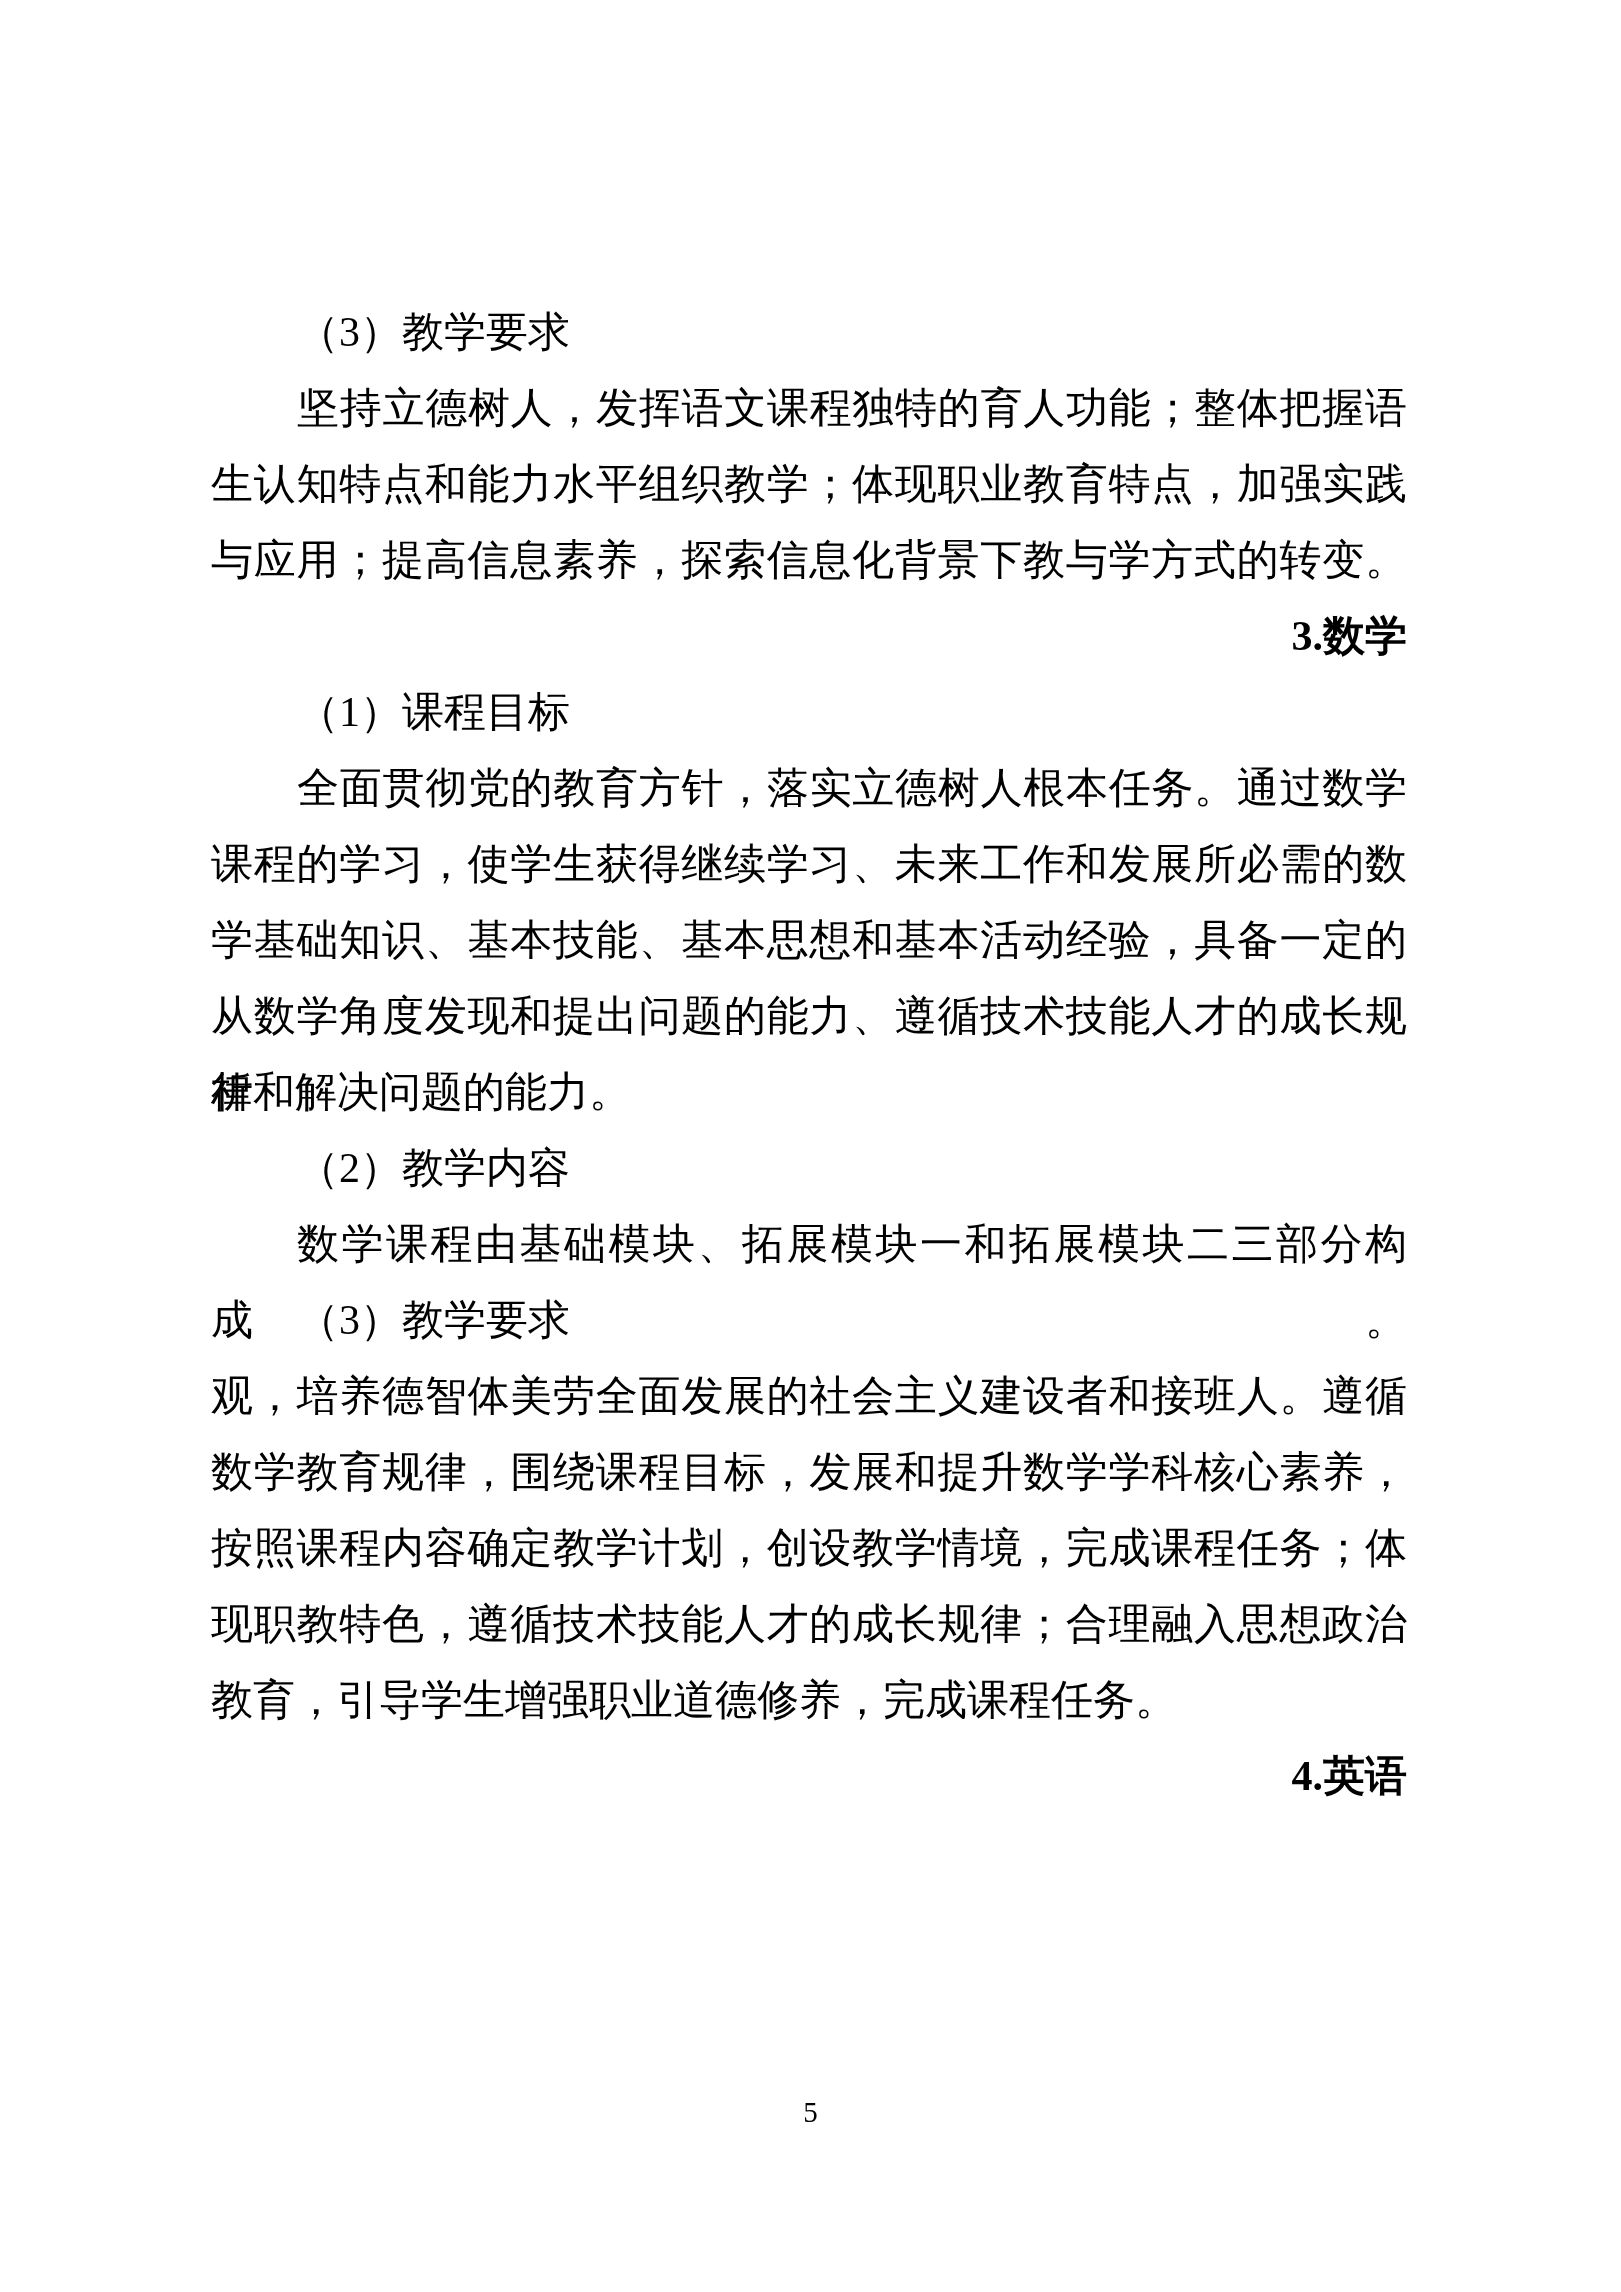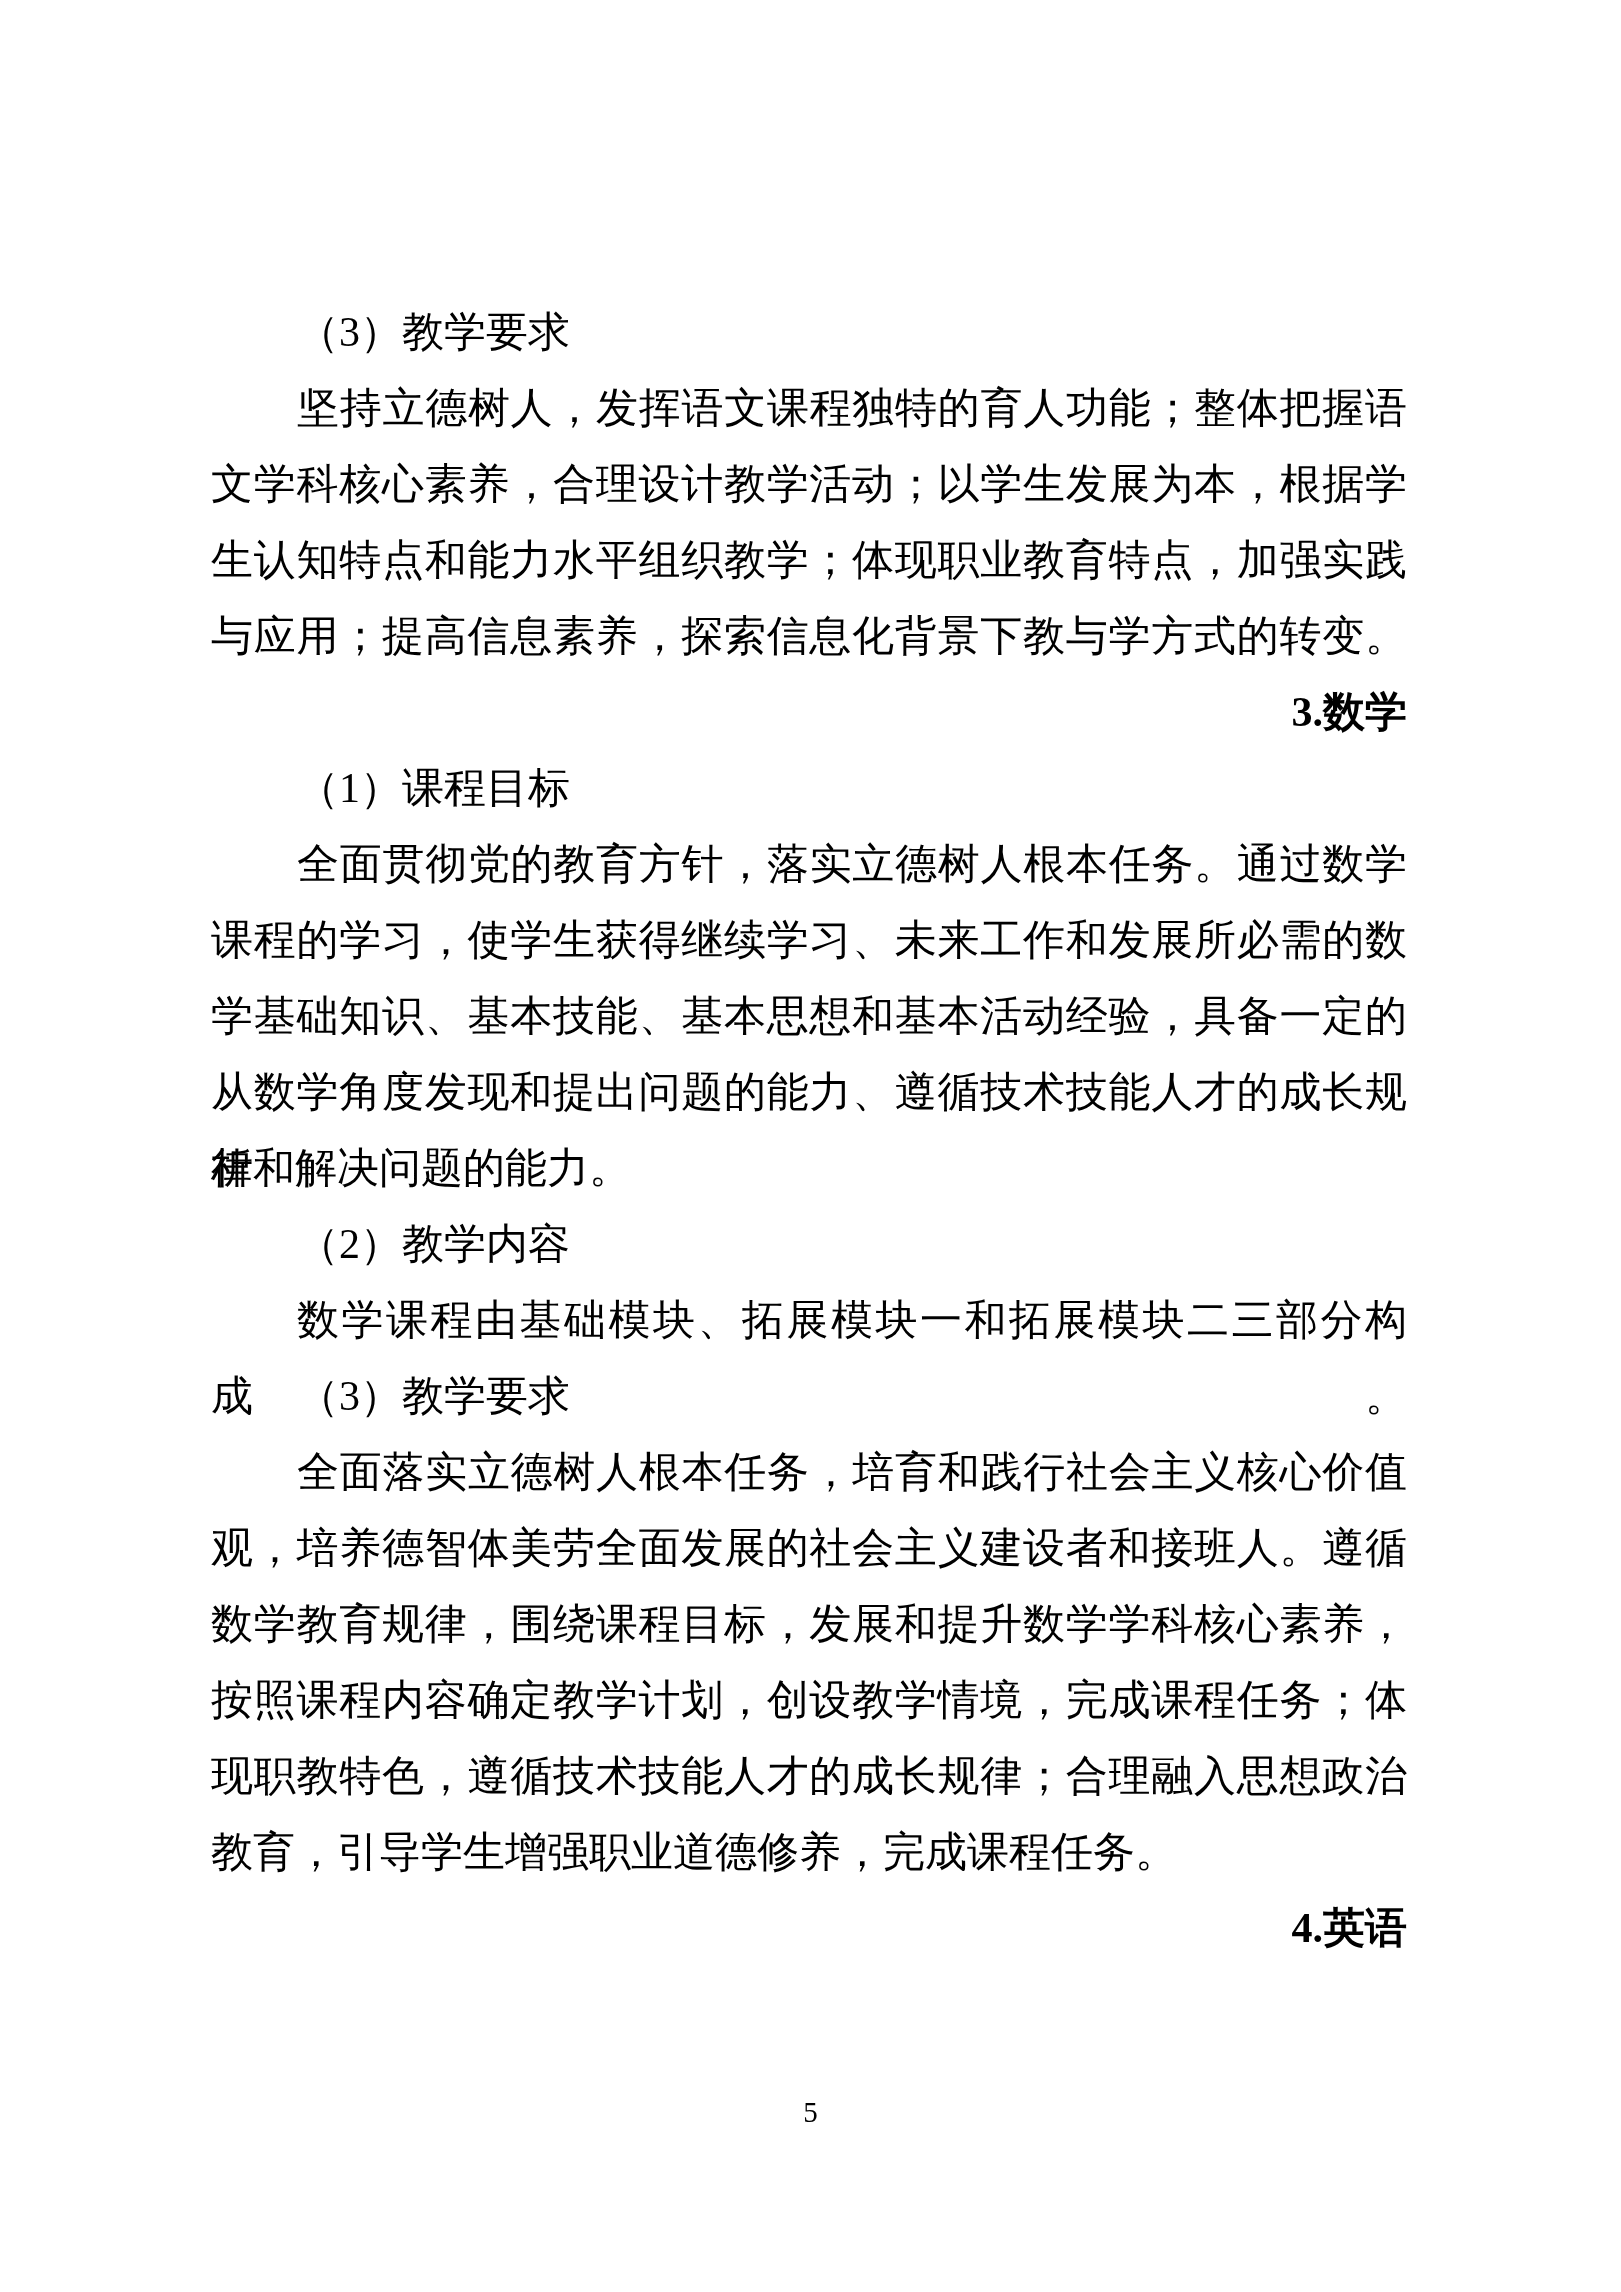--- a/index.html
+++ b/index.html
@@ -58,34 +58,32 @@
     line-height: 41px;
   }
 </style>
 </head>
 <body style="background: rgb(255, 255, 255); color: rgb(0, 0, 0);">
 
 <div class="page">
   <div class="textblock" id="textblock">
       <div class="line indent">（3）教学要求</div>
       <div class="line indent justify">坚持立德树人，发挥语文课程独特的育人功能；整体把握语</div>
-      <div class="line justify">文学科核心素养，合理设计教学活动；以学生发展为本，根据学</div>
       <div class="line justify">生认知特点和能力水平组织教学；体现职业教育特点，加强实践</div>
       <div class="line justify">与应用；提高信息素养，探索信息化背景下教与学方式的转变。</div>
       <div class="line heading">3.数学</div>
       <div class="line indent">（1）课程目标</div>
       <div class="line indent justify">全面贯彻党的教育方针，落实立德树人根本任务。通过数学</div>
       <div class="line justify">课程的学习，使学生获得继续学习、未来工作和发展所必需的数</div>
       <div class="line justify">学基础知识、基本技能、基本思想和基本活动经验，具备一定的</div>
       <div class="line justify">从数学角度发现和提出问题的能力、遵循技术技能人才的成长规律</div>
       <div class="line plain">析和解决问题的能力。</div>
       <div class="line indent">（2）教学内容</div>
       <div class="line indent justify">数学课程由基础模块、拓展模块一和拓展模块二三部分构成。</div>
       <div class="line indent">（3）教学要求</div>
-      <div class="line indent justify">全面落实立德树人根本任务，培育和践行社会主义核心价值</div>
       <div class="line justify">观，培养德智体美劳全面发展的社会主义建设者和接班人。遵循</div>
       <div class="line justify">数学教育规律，围绕课程目标，发展和提升数学学科核心素养，</div>
       <div class="line justify">按照课程内容确定教学计划，创设教学情境，完成课程任务；体</div>
       <div class="line justify">现职教特色，遵循技术技能人才的成长规律；合理融入思想政治</div>
       <div class="line plain">教育，引导学生增强职业道德修养，完成课程任务。</div>
       <div class="line heading">4.英语</div>
     </div>
   <div class="pageno">5</div>
 </div>
 

